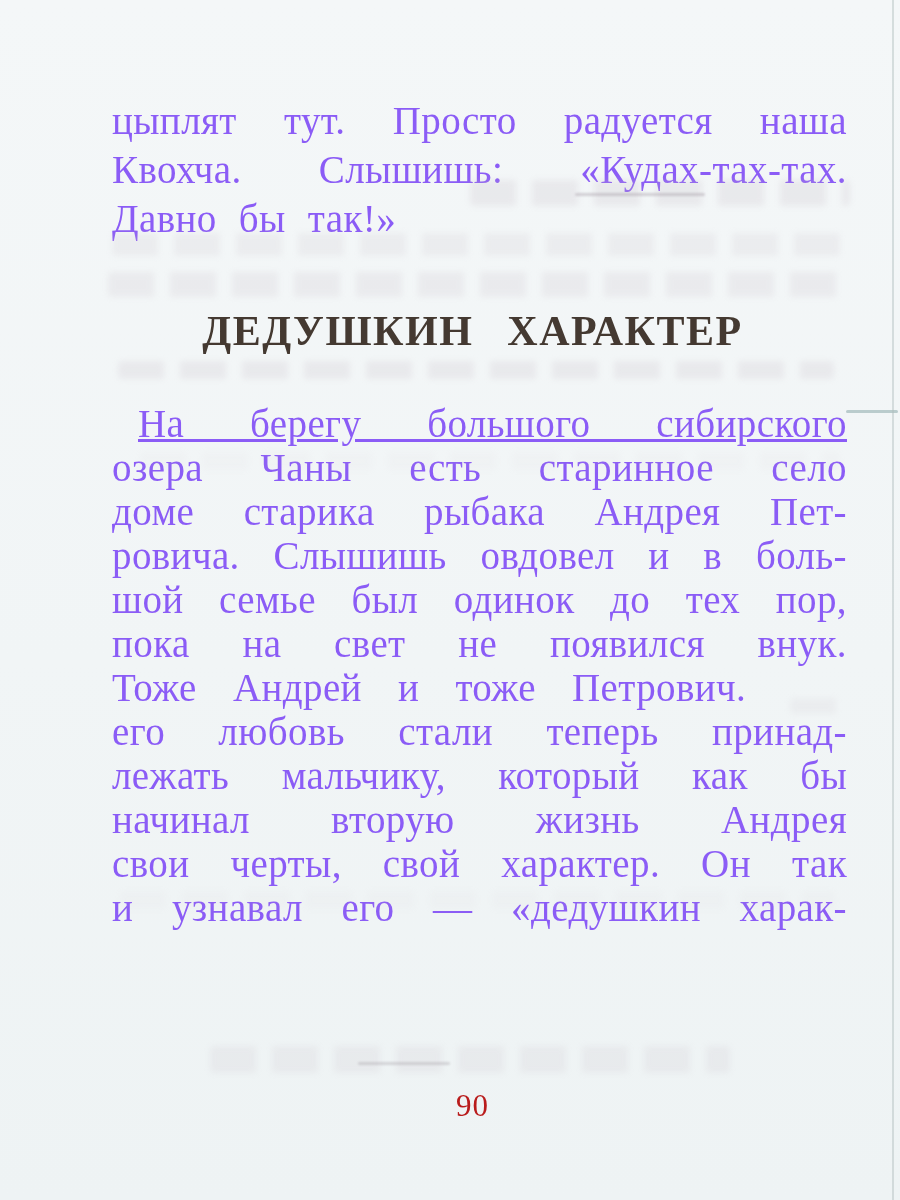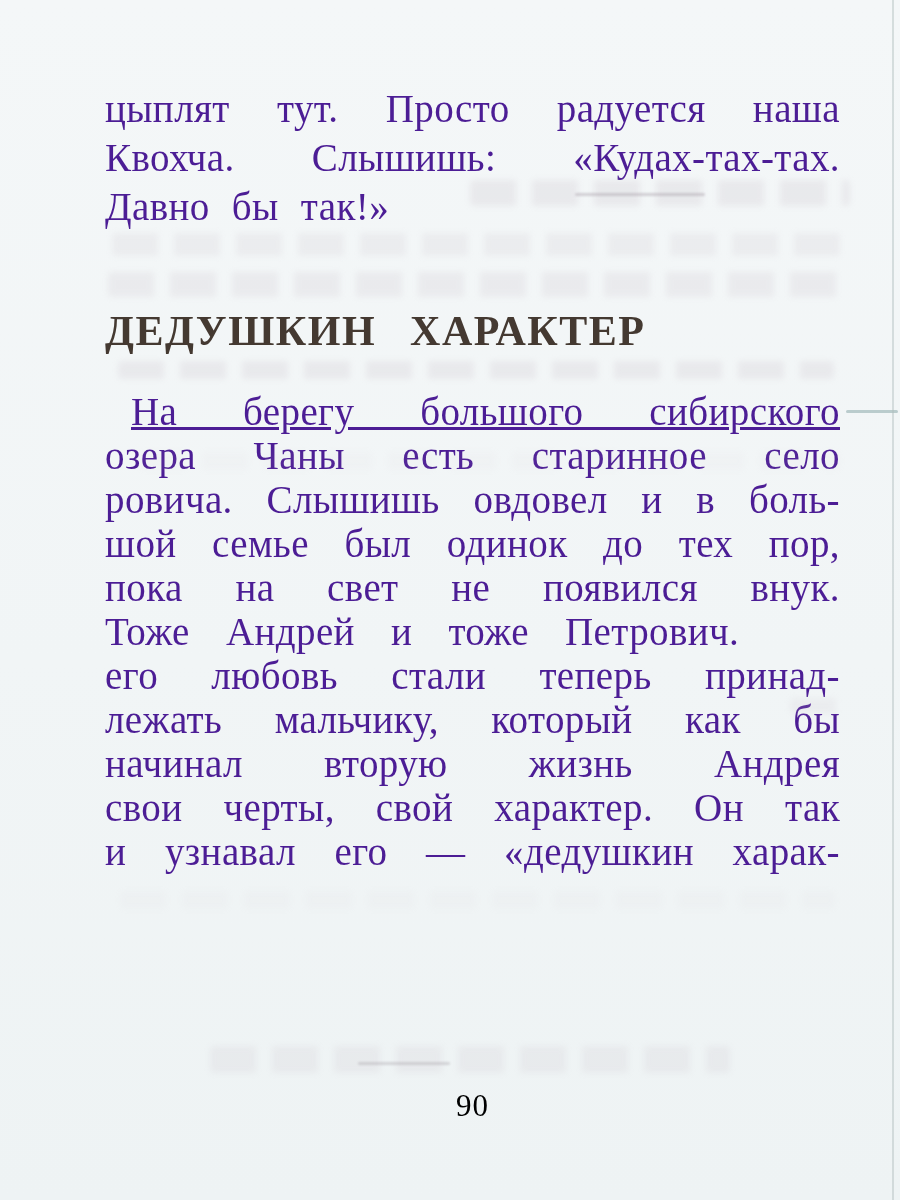--- a/index.html
+++ b/index.html
@@ -14,23 +14,24 @@
     background: linear-gradient(180deg, #f4f7f8 0%, #f1f5f6 55%, #eef3f4 100%);
     font-family: "Liberation Serif", "DejaVu Serif", serif;
   }
   .page {
     position: absolute;
     inset: 0;
   }
   
   .textcol {
     position: absolute;
-    left: 105px;
+    left: 112px;
     width: 735px;
-    color: #4c1d95;
+    color: #8b5cf6;
+    margin-top: 12px;
   }
   .top-block {
     top: 84px;
     font-size: 39px;
     line-height: 49px;
     letter-spacing: 0.4px;
   }
   .main-block {
     top: 390px;
     font-size: 39px;
@@ -49,36 +50,37 @@
   .line.endpara {
     text-align-last: left;
   }
   .line.sp12 { word-spacing: 12px; }
   .line.sp26 { word-spacing: 26px; }
   .heading {
     position: absolute;
     left: 105px;
     width: 735px;
     top: 306px;
+    text-align: center;
     font-size: 42px;
     font-weight: bold;
     letter-spacing: 1.5px;
     word-spacing: 22px;
     color: #443931;
     line-height: 50px;
   }
   .pagenum {
     position: absolute;
     left: 105px;
     width: 735px;
     top: 1088px;
     text-align: center;
     font-size: 31px;
     letter-spacing: 1px;
-    color: #000000;
+    color: #b91c1c;
   }
   
   .ghost {
     position: absolute;
     filter: blur(3px);
     background: repeating-linear-gradient(90deg,
       rgba(196,186,196,0.55) 0px, rgba(196,186,196,0.55) 46px,
       rgba(196,186,196,0.0) 46px, rgba(196,186,196,0.0) 62px);
     border-radius: 4px;
     pointer-events: none;
@@ -118,20 +120,21 @@
     <div class="line">цыплят тут. Просто радуется наша</div>
     <div class="line">Квохча. Слышишь: «Кудах-тах-тах.</div>
     <div class="line endpara sp12">Давно бы так!»</div>
   </div>
 
   <div class="heading">ДЕДУШКИН ХАРАКТЕР</div>
 
   <div class="textcol main-block">
     <div class="line indent">На берегу большого сибирского</div>
     <div class="line">озера Чаны есть старинное село</div>
+    <div class="line">доме старика рыбака Андрея Пет-</div>
     <div class="line">ровича. Слышишь овдовел и в боль-</div>
     <div class="line">шой семье был одинок до тех пор,</div>
     <div class="line">пока на свет не появился внук.</div>
     <div class="line endpara sp26">Тоже Андрей и тоже Петрович.</div>
     <div class="line">его любовь стали теперь принад-</div>
     <div class="line">лежать мальчику, который как бы</div>
     <div class="line">начинал вторую жизнь Андрея</div>
     <div class="line">свои черты, свой характер. Он так</div>
     <div class="line">и узнавал его — «дедушкин харак-</div>
   </div>

